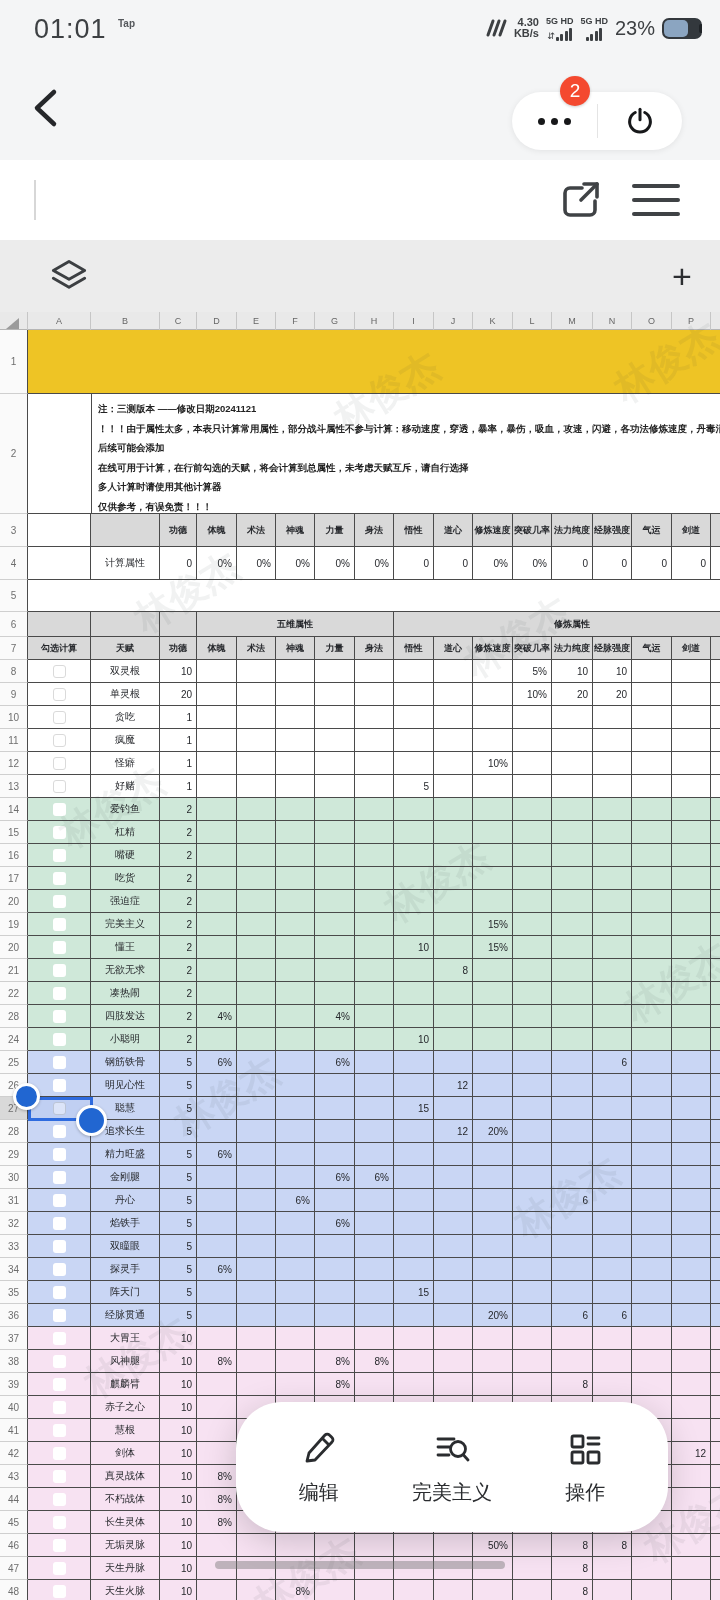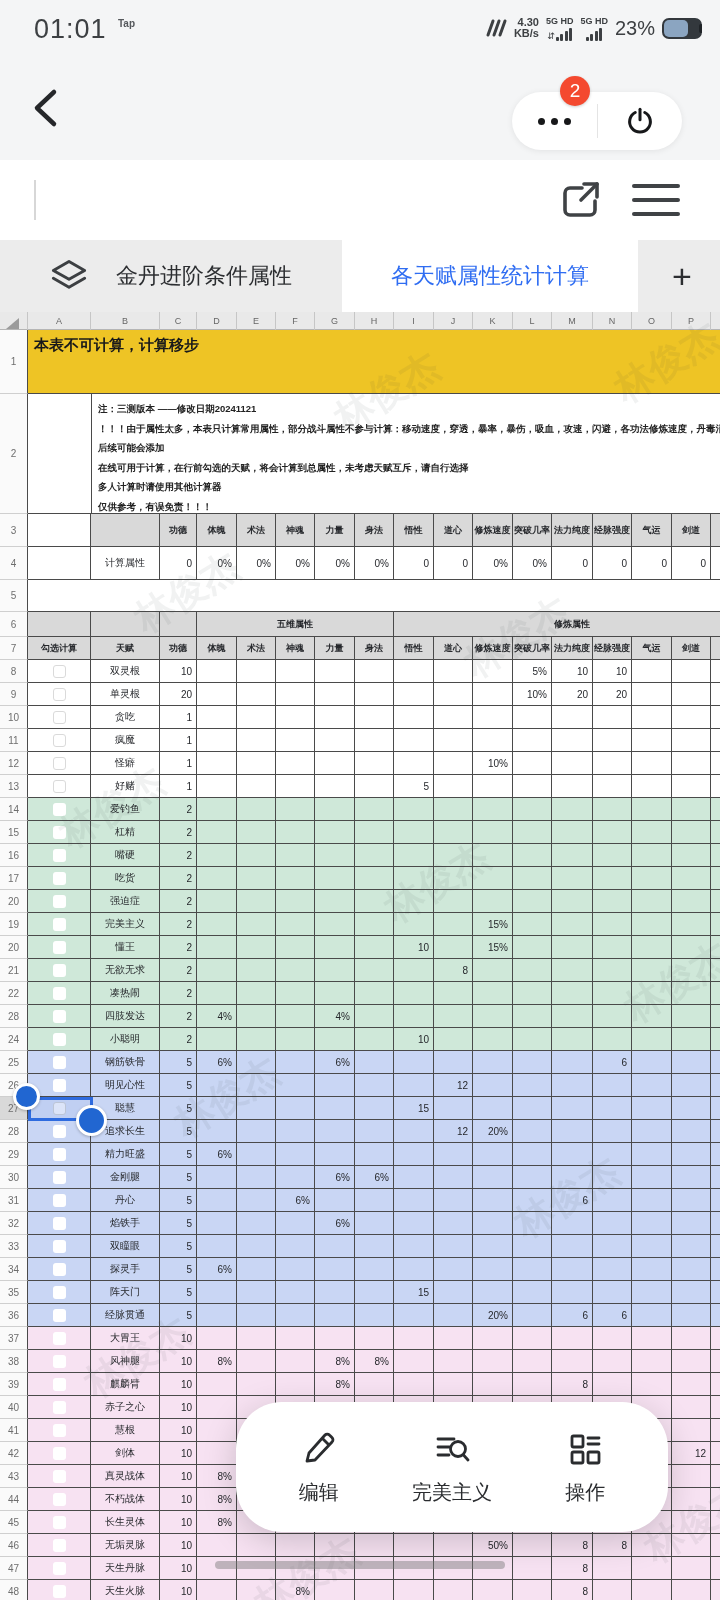--- a/index.html
+++ b/index.html
@@ -187,26 +187,20 @@
         <i></i>
       </div>
   </div>
 
   <div id="tabbar" class="abs">
     <div id="layers-icon" class="abs">
       <svg width="38" height="36" viewBox="0 0 34 30">
         <path d="M17 2 L31 10 L17 18 L3 10 Z" fill="none" stroke="#3c3f42" stroke-width="2.6" stroke-linejoin="round"></path>
         <path d="M3 17 L17 25 L31 17" fill="none" stroke="#3c3f42" stroke-width="2.6" stroke-linecap="round" stroke-linejoin="round"></path>
       </svg>
-    </div>
-    <div id="tab-inactive" class="abs">
-      <span>金丹进阶条件属性</span>
-    </div>
-    <div id="tab-active" class="abs">
-      <span>各天赋属性统计计算</span>
     </div>
     <button id="add-tab" class="abs">+</button>
   </div>
 
   <div id="sheet" class="abs">
     <div id="letters">
         <div class="lc" style="width: 28px;">
           <div id="select-all-tri"></div>
         </div>
         <div class="lc" style="width: 63px;">A</div>
@@ -272,21 +266,20 @@
         <div class="gn" style="height: 23px; position: absolute; top: 1112px; left: 0px;">42</div>
         <div class="gn" style="height: 23px; position: absolute; top: 1135px; left: 0px;">43</div>
         <div class="gn" style="height: 23px; position: absolute; top: 1158px; left: 0px;">44</div>
         <div class="gn" style="height: 23px; position: absolute; top: 1181px; left: 0px;">45</div>
         <div class="gn" style="height: 23px; position: absolute; top: 1204px; left: 0px;">46</div>
         <div class="gn" style="height: 23px; position: absolute; top: 1227px; left: 0px;">47</div>
         <div class="gn" style="height: 23px; position: absolute; top: 1250px; left: 0px;">48</div>
       </div>
 
     <div id="banner-row" class="abs" style="background:#eec425;">
-      <div class="l1">本表不可计算，计算移步</div>
     </div>
 
     <div id="notes-row" class="abs">
       <div id="notes-inner">
         <div class="noteline">注：三测版本 ——修改日期20241121</div>
         <div class="noteline">！！！由于属性太多，本表只计算常用属性，部分战斗属性不参与计算：移动速度，穿透，暴率，暴伤，吸血，攻速，闪避，各功法修炼速度，丹毒消散速度，各系伤害，各系抗性</div>
         <div class="noteline">后续可能会添加</div>
         <div class="noteline">在线可用于计算，在行前勾选的天赋，将会计算到总属性，未考虑天赋互斥，请自行选择</div>
         <div class="noteline">多人计算时请使用其他计算器</div>
         <div class="noteline">仅供参考，有误免责！！！</div>

